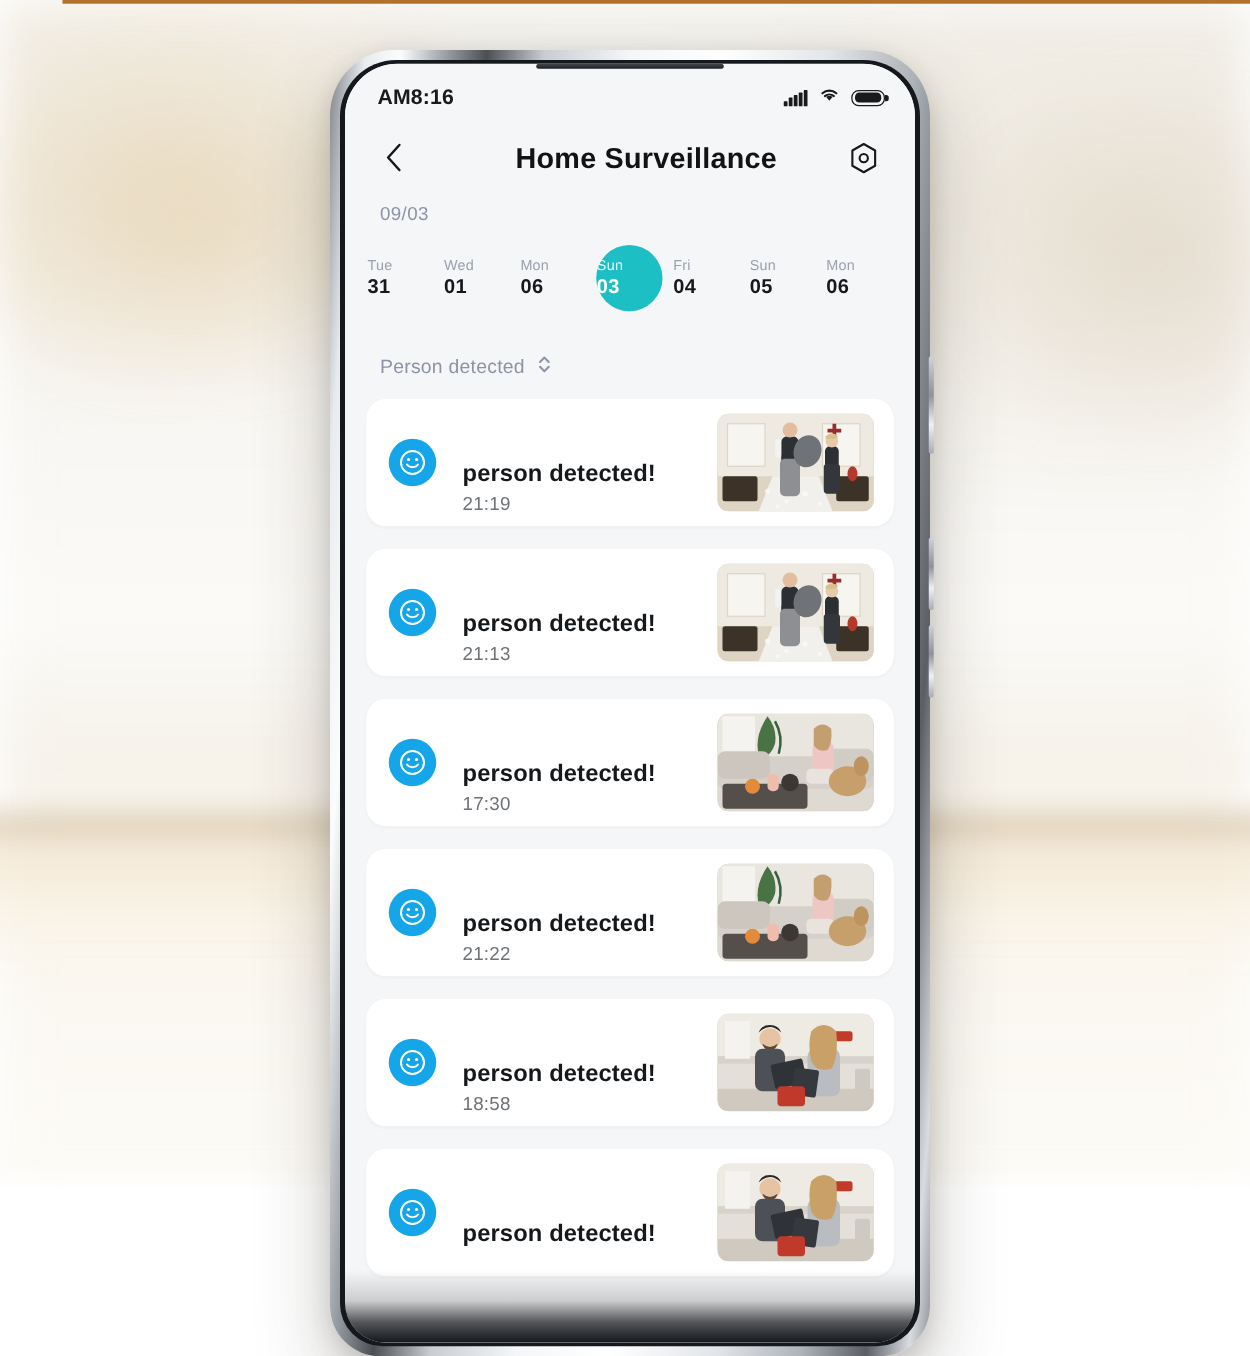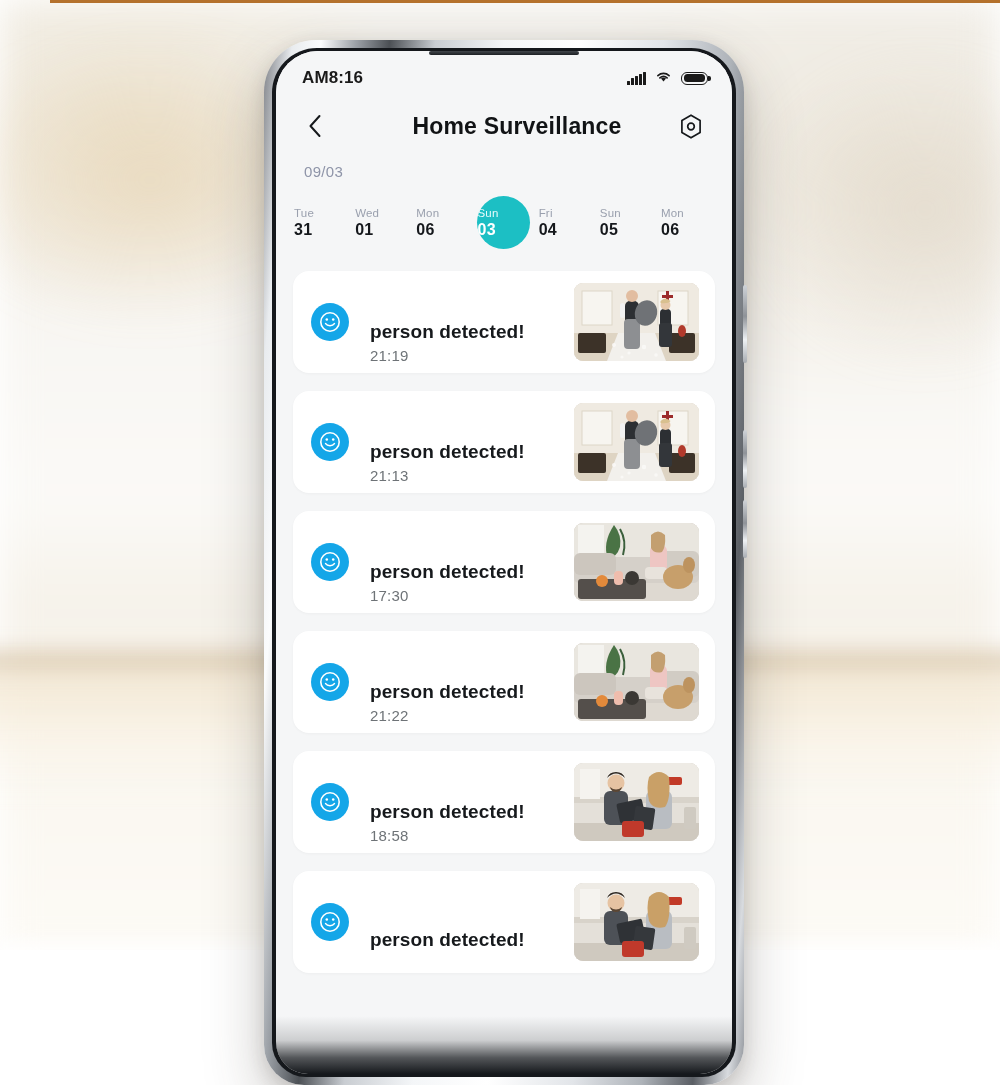--- a/index.html
+++ b/index.html
@@ -314,20 +314,29 @@
             <span class="dow">Sun</span>
             <span class="dnum">05</span>
           </div>
           <div class="day">
             <span class="dow">Mon</span>
             <span class="dnum">06</span>
           </div>
         </div>
       </div>
 
+      <div class="filter-row">
+        <span class="filter-label">Person detected</span>
+        <span>
+          <svg width="13" height="17" viewBox="0 0 13 17">
+            <path d="M3 6.6 L6.5 3 L10 6.6" stroke="#8d93a5" stroke-width="1.6" fill="none" stroke-linecap="round" stroke-linejoin="round"></path>
+            <path d="M3 10.4 L6.5 14 L10 10.4" stroke="#8d93a5" stroke-width="1.6" fill="none" stroke-linecap="round" stroke-linejoin="round"></path>
+          </svg>
+        </span>
+      </div>
 
       <div class="list">
 
         <div class="card">
           <div class="ev-icon">
             <svg width="22" height="22" viewBox="0 0 22 22">
               <circle cx="11" cy="11" r="9.2" fill="none" stroke="#ffffff" stroke-width="1.6"></circle>
               <circle cx="7.8" cy="8.6" r="1.25" fill="#ffffff"></circle>
               <circle cx="14.2" cy="8.6" r="1.25" fill="#ffffff"></circle>
               <path d="M6.6 12.6 a5 4 0 0 0 8.8 0" stroke="#ffffff" stroke-width="1.6" fill="none" stroke-linecap="round"></path>

